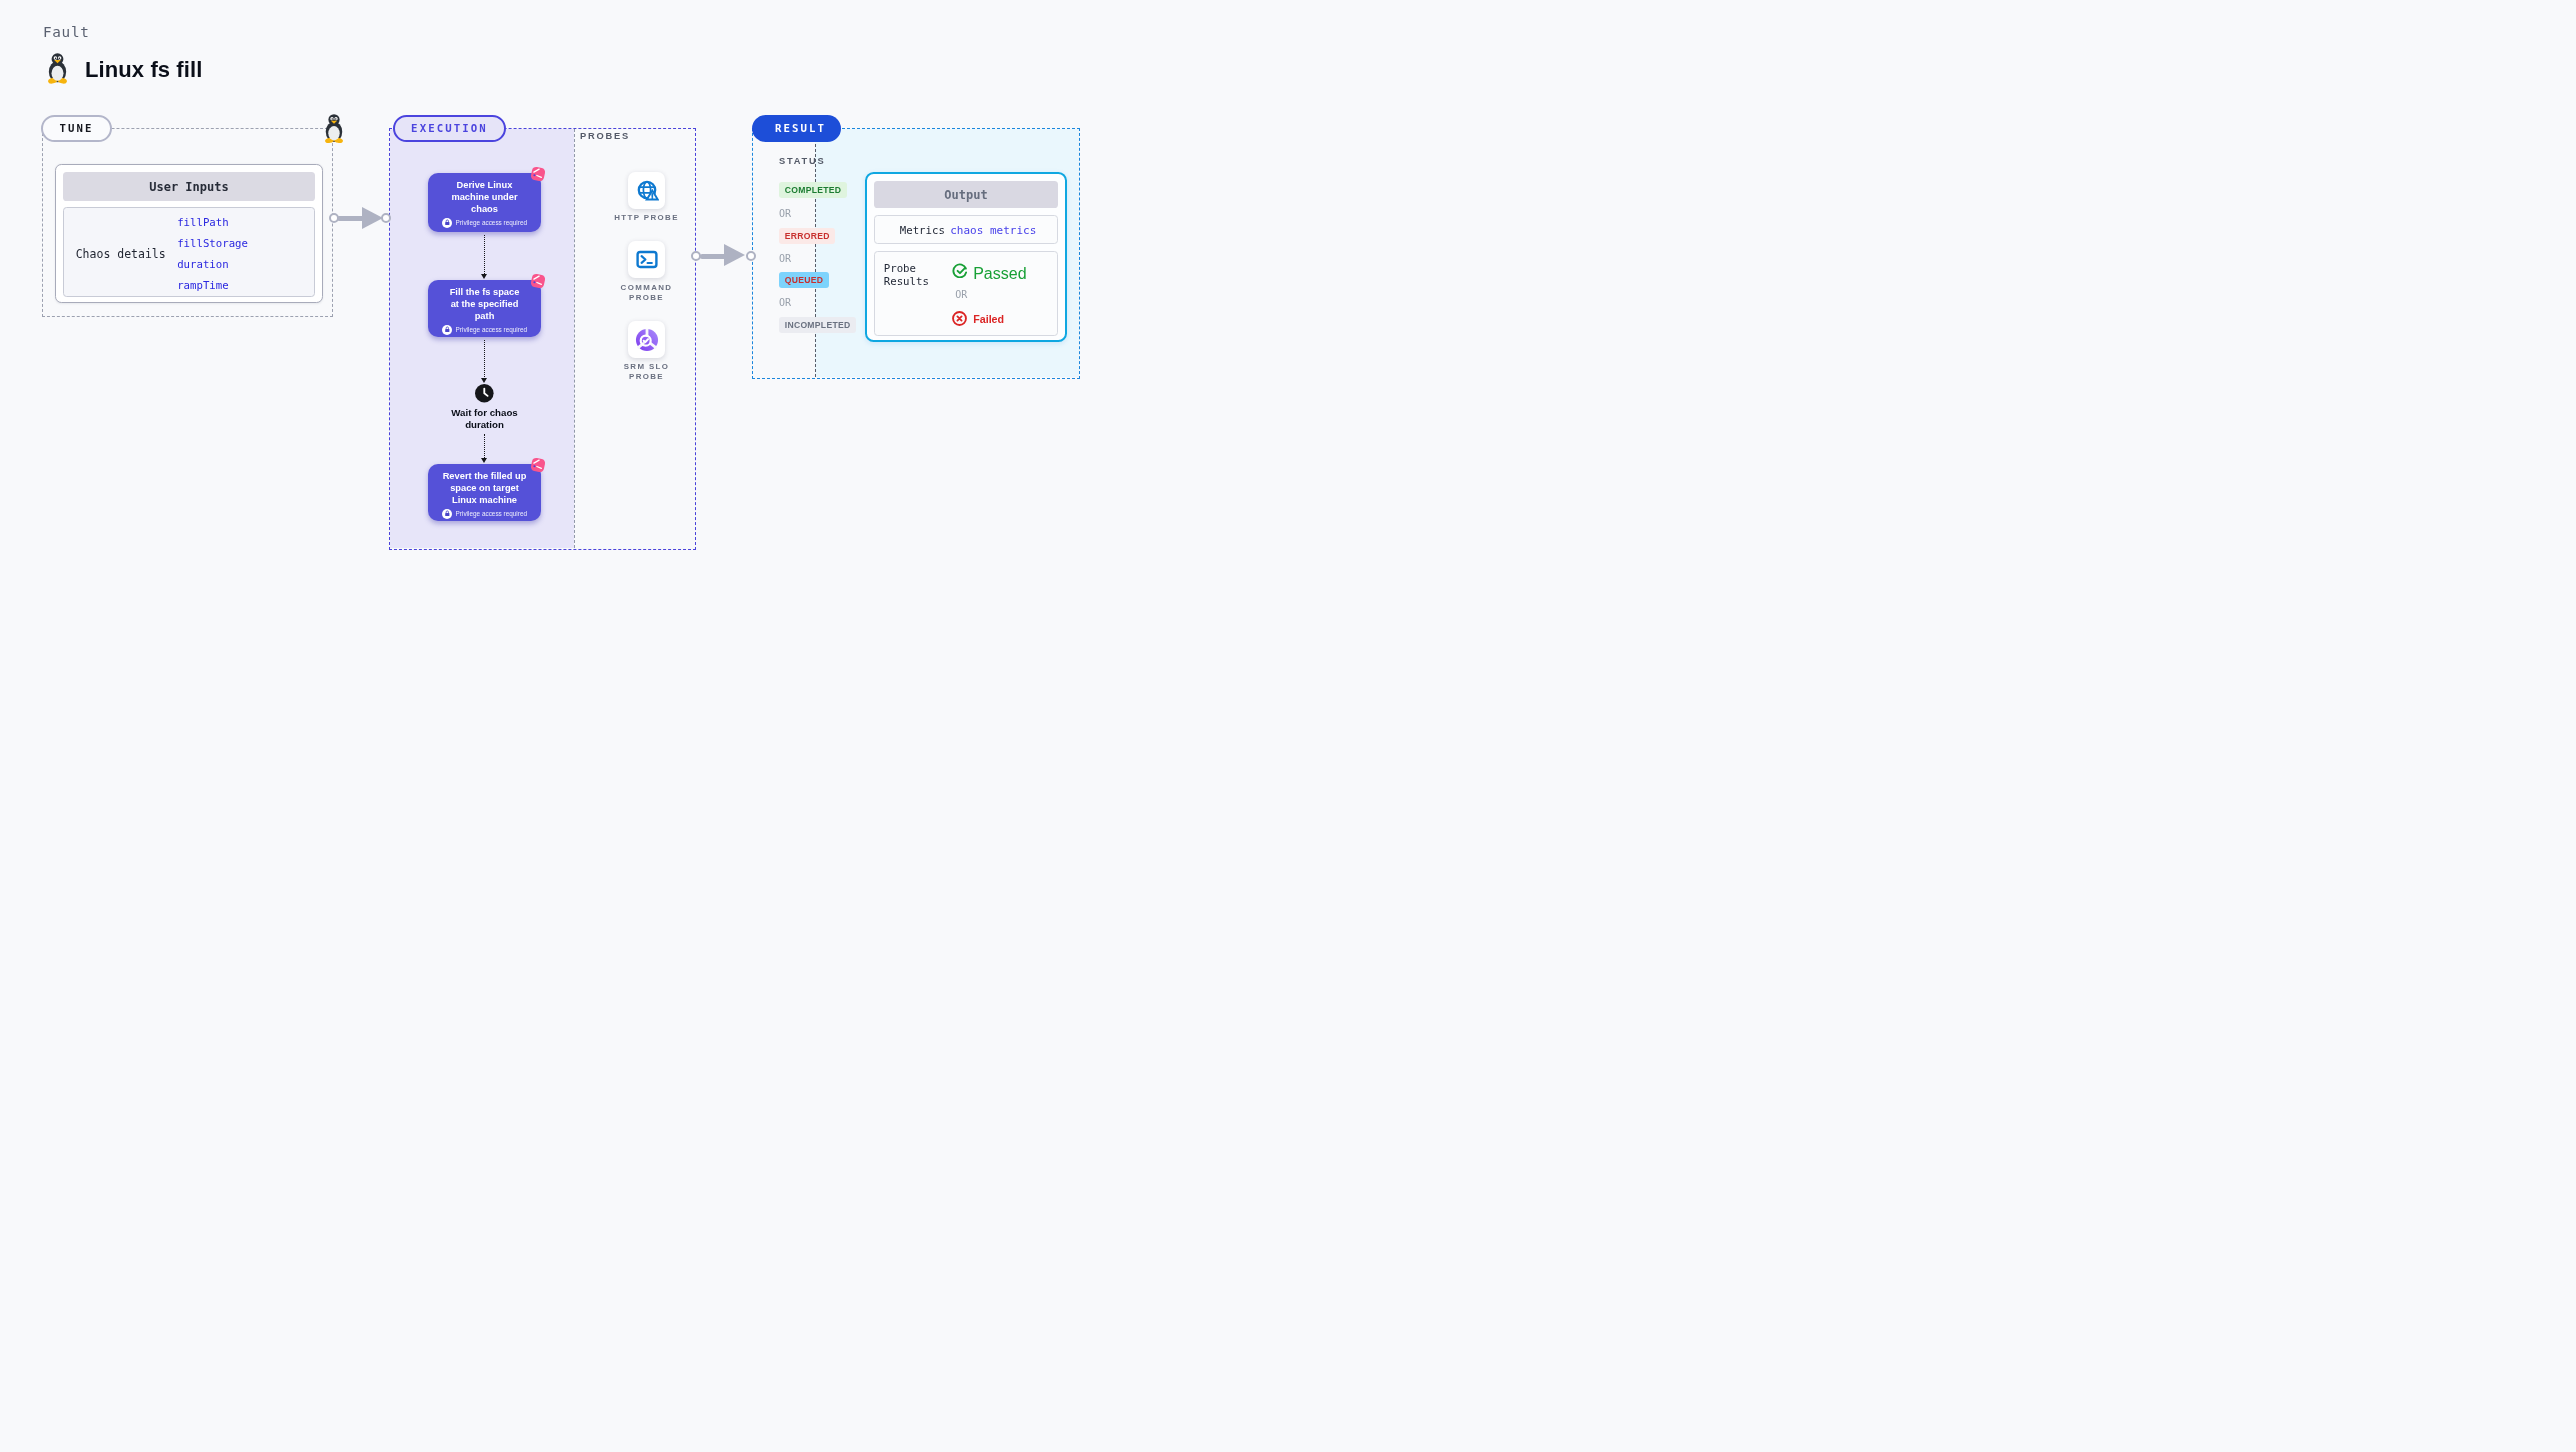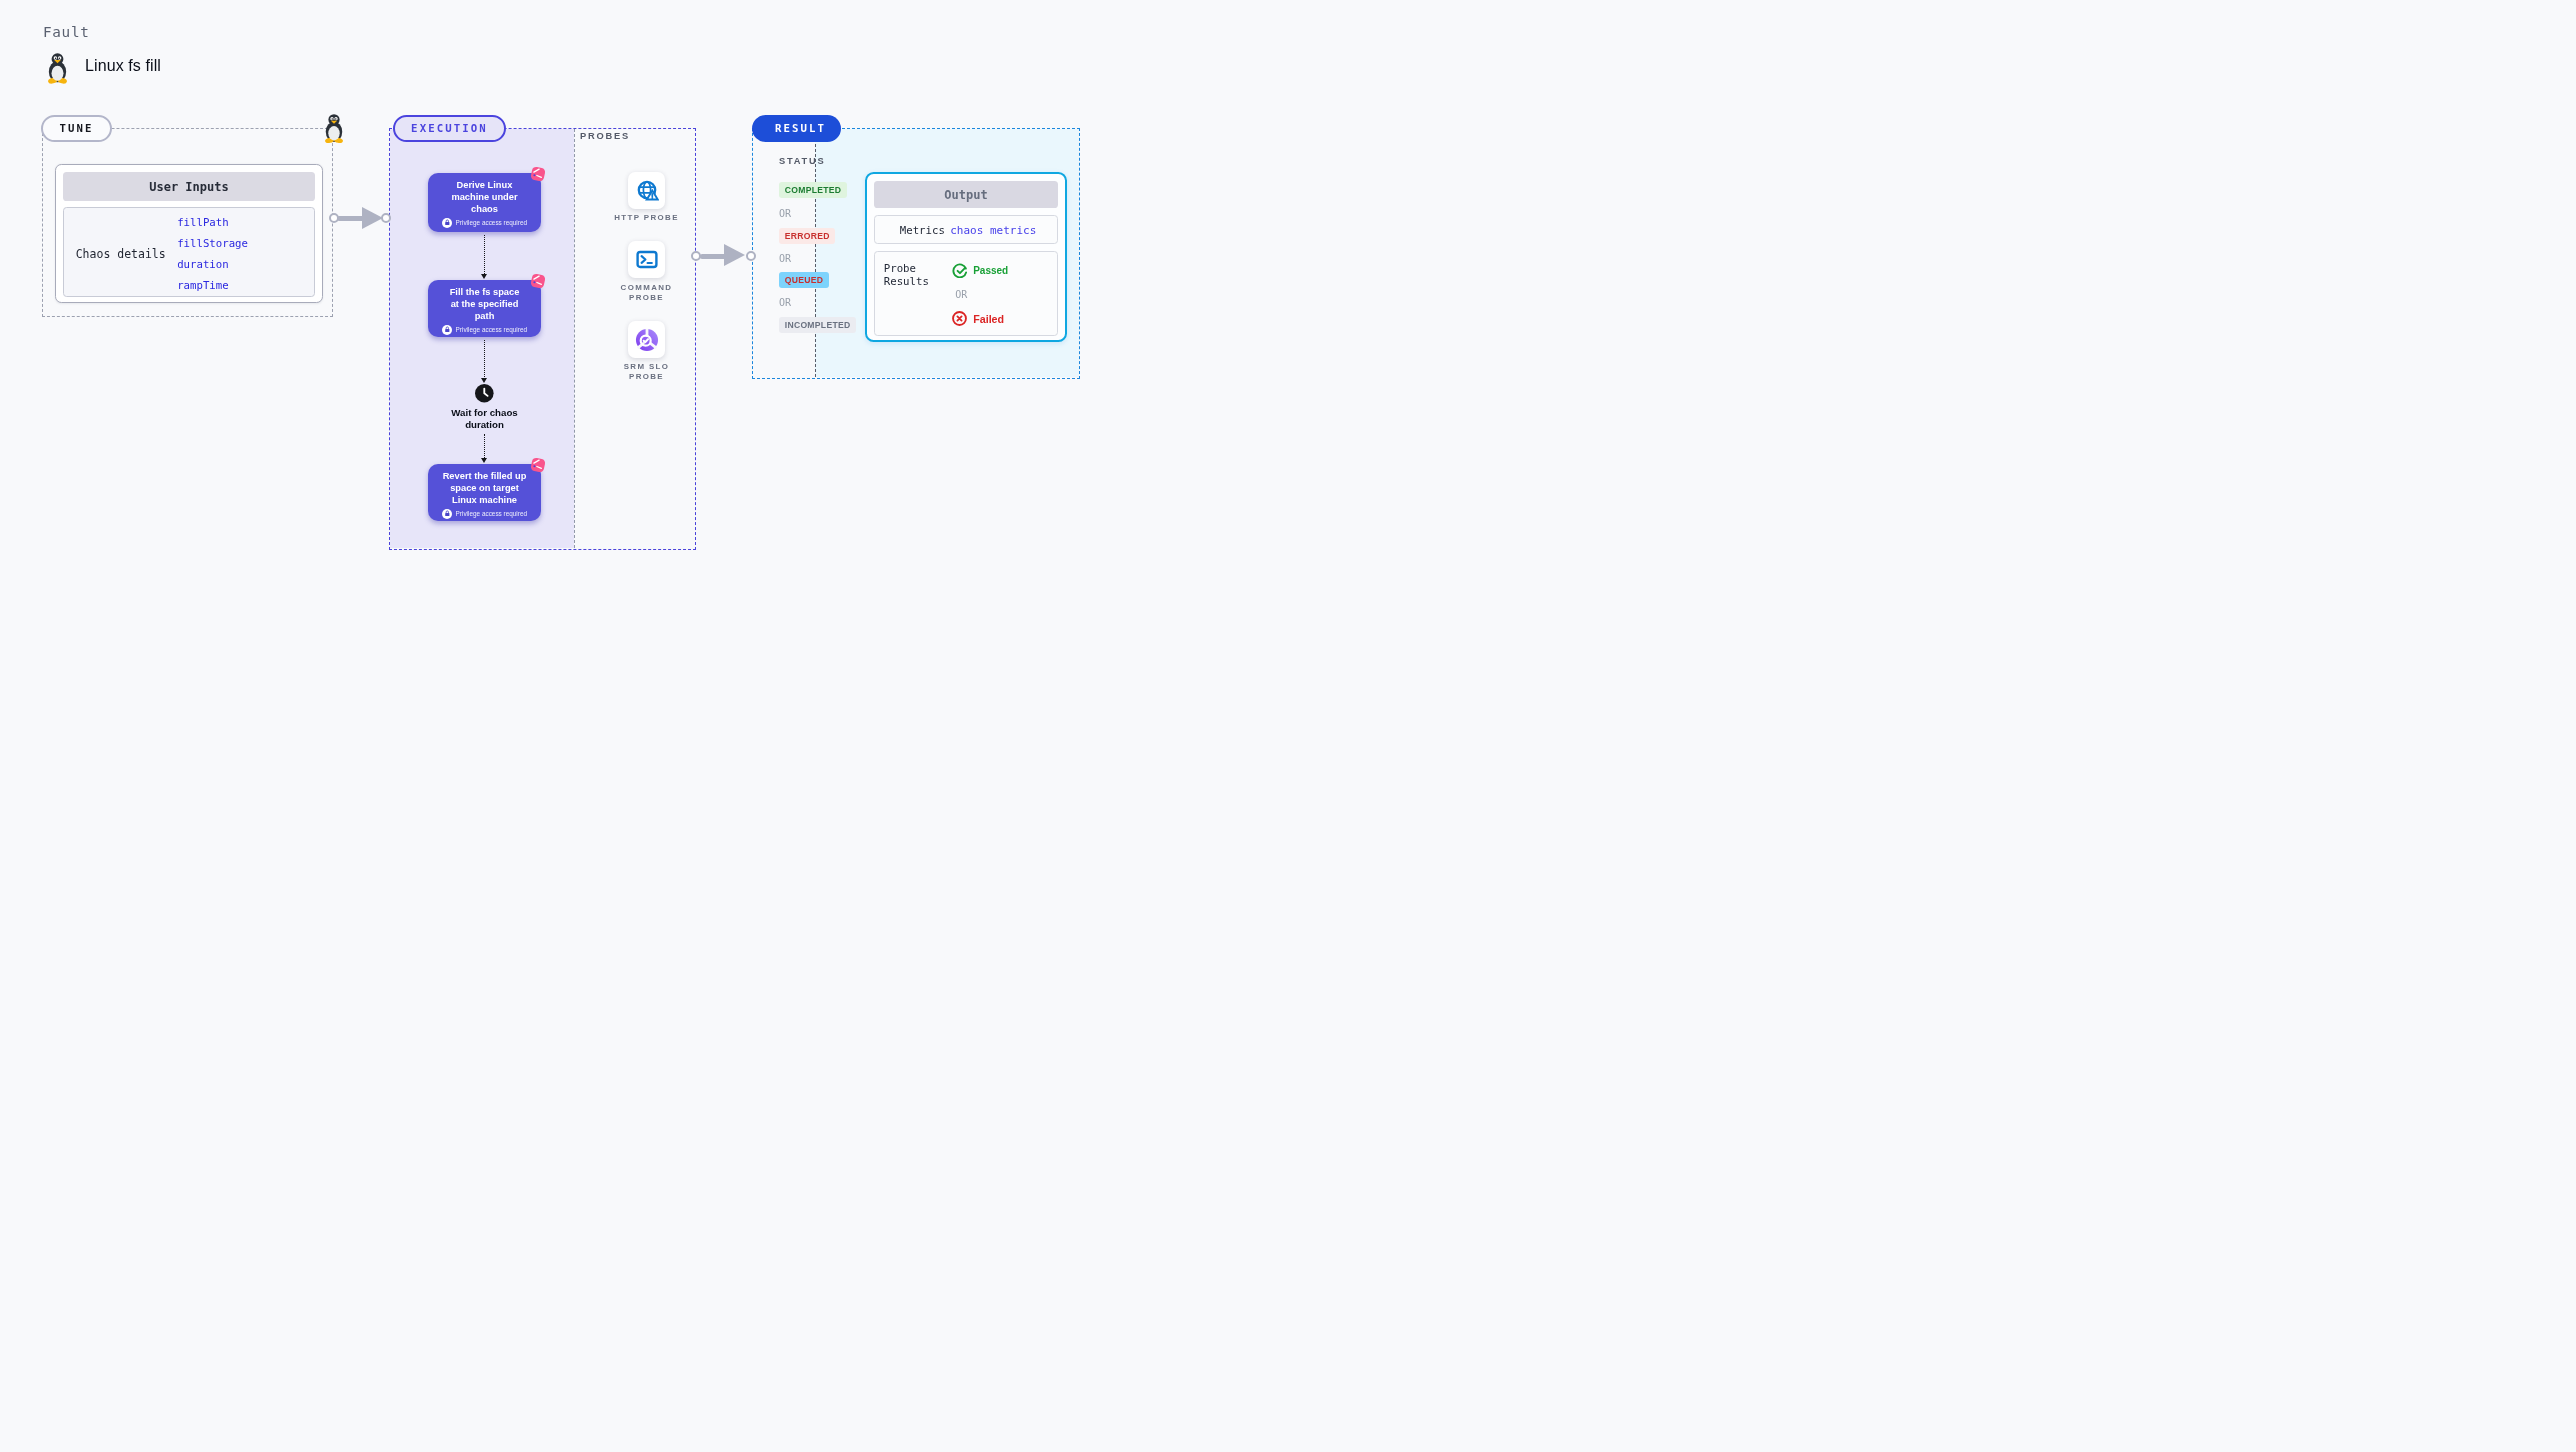--- a/index.html
+++ b/index.html
@@ -3,21 +3,21 @@
 <meta charset="utf-8">
 <style>
   * { margin:0; padding:0; box-sizing:border-box; }
   html,body { background:#F8F9FB; }
   body { font-family:"Liberation Sans", sans-serif; }
   .canvas { position:relative; width:1103px; height:622px; background:#F8F9FB; overflow:hidden; }
   .abs { position:absolute; }
 
   
   .kicker { font-family:"DejaVu Sans Mono", monospace; font-size:14.3px; color:#5A6170; letter-spacing:0.7px; }
-  .title { font-size:16px; font-weight:400; color:#0B0F19; letter-spacing:0.1px; }
+  .title { font-size:22px; font-weight:700; color:#0B0F19; letter-spacing:0.1px; }
 
   
   .pill { display:flex; align-items:center; justify-content:center; border-radius:15.8px;
           font-family:"DejaVu Sans Mono", monospace; font-weight:bold; font-size:10.7px; letter-spacing:2.1px; z-index:5; }
   .pill-tune   { background:#FAFBFD; border:2.1px solid #B3B6CA; color:#15171E; }
   .pill-exec   { background:#E6E4F8; border:2.1px solid #4B44DE; color:#4B44DE; }
   .pill-result { background:#1d4ed8; color:#FFFFFF;padding-left:8px; }
 
   
   .tune-box   { border:1.4px dashed #9CA1B0; }
@@ -67,21 +67,21 @@
   .b-gray  { background:#EBECF1; color:#6A7180; }
   .or-text { font-family:"DejaVu Sans Mono", monospace; font-size:10px; color:#99A0AB; }
 
   
   .output-card { background:#FDFEFF; border:2.1px solid #0FA7E1; border-radius:8.6px; box-shadow:0 1.4px 5.7px rgba(14,124,214,.12); }
   .output-header { background:#D9D8E2; border-radius:3.6px; display:flex; align-items:center; justify-content:center;
                    font-family:"DejaVu Sans Mono", monospace; font-weight:bold; font-size:12px; color:#666D7E; }
   .output-row { background:#FBFCFD; border:1.4px solid #D6D9E1; border-radius:3.6px; }
   .row-label { font-family:"DejaVu Sans Mono", monospace; font-size:10.7px; color:#242A38; line-height:13.6px; }
   .metrics-value { font-family:"DejaVu Sans Mono", monospace; font-size:11px; color:#4841EA; }
-  .passed-text { font-size:10px; font-weight:bold; color:#18A036; }
+  .passed-text { font-size:16px; font-weight:normal; color:#18A036; }
   .failed-text { font-size:10.7px; font-weight:bold; color:#DB2525; }
 </style>
 </head>
 <body>
 
 <svg width="0" height="0" style="position:absolute">
   <defs>
     <linearGradient id="sloGrad" x1="1" y1="0" x2="0" y2="1">
       <stop offset="0" stop-color="#A98BFB"></stop>
         <stop offset="1" stop-color="#7C3AED"></stop>

